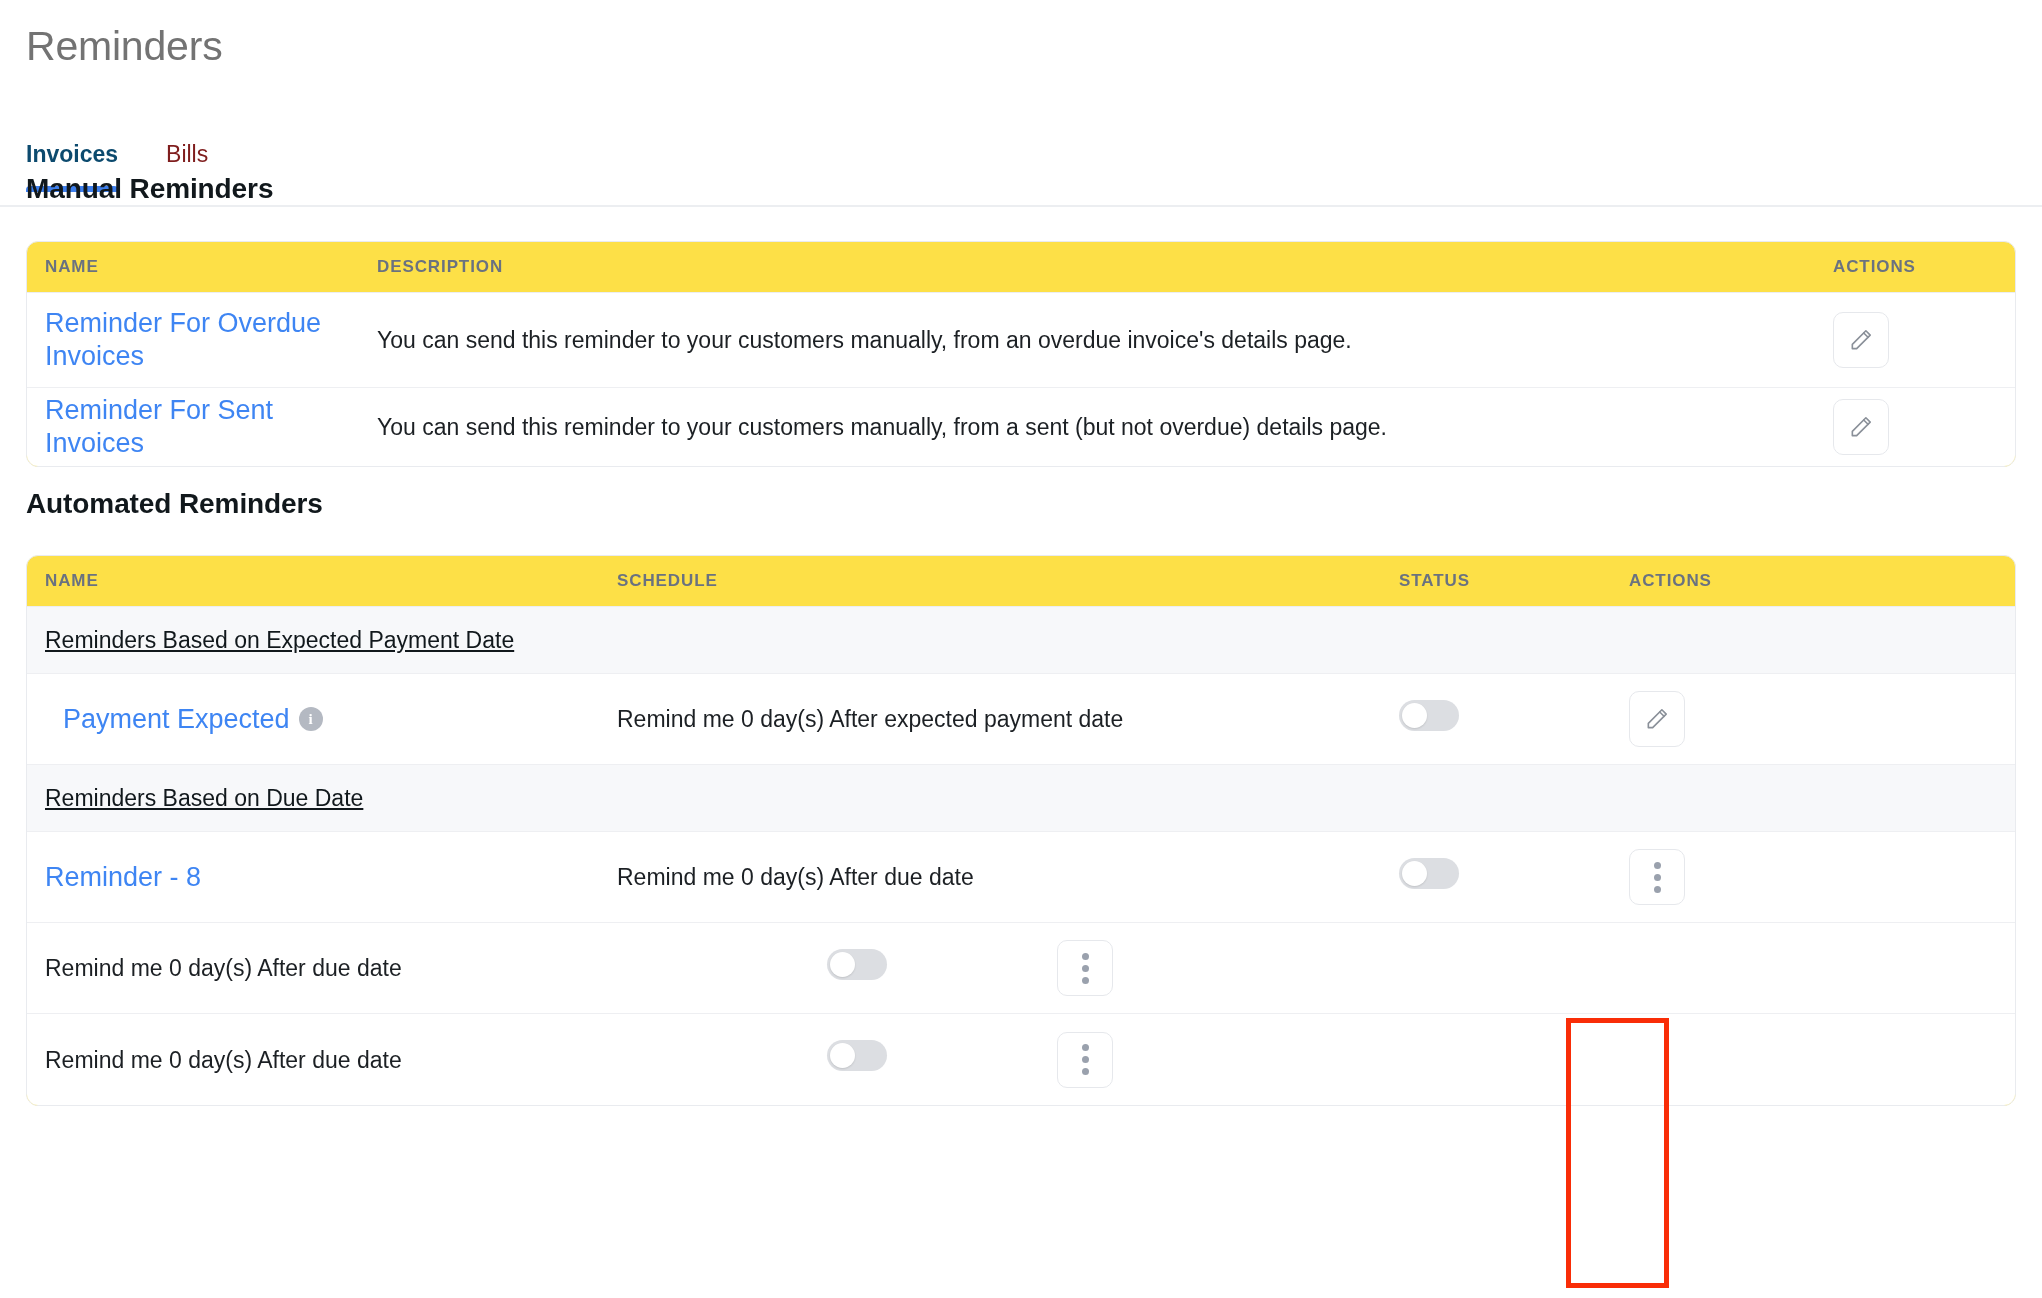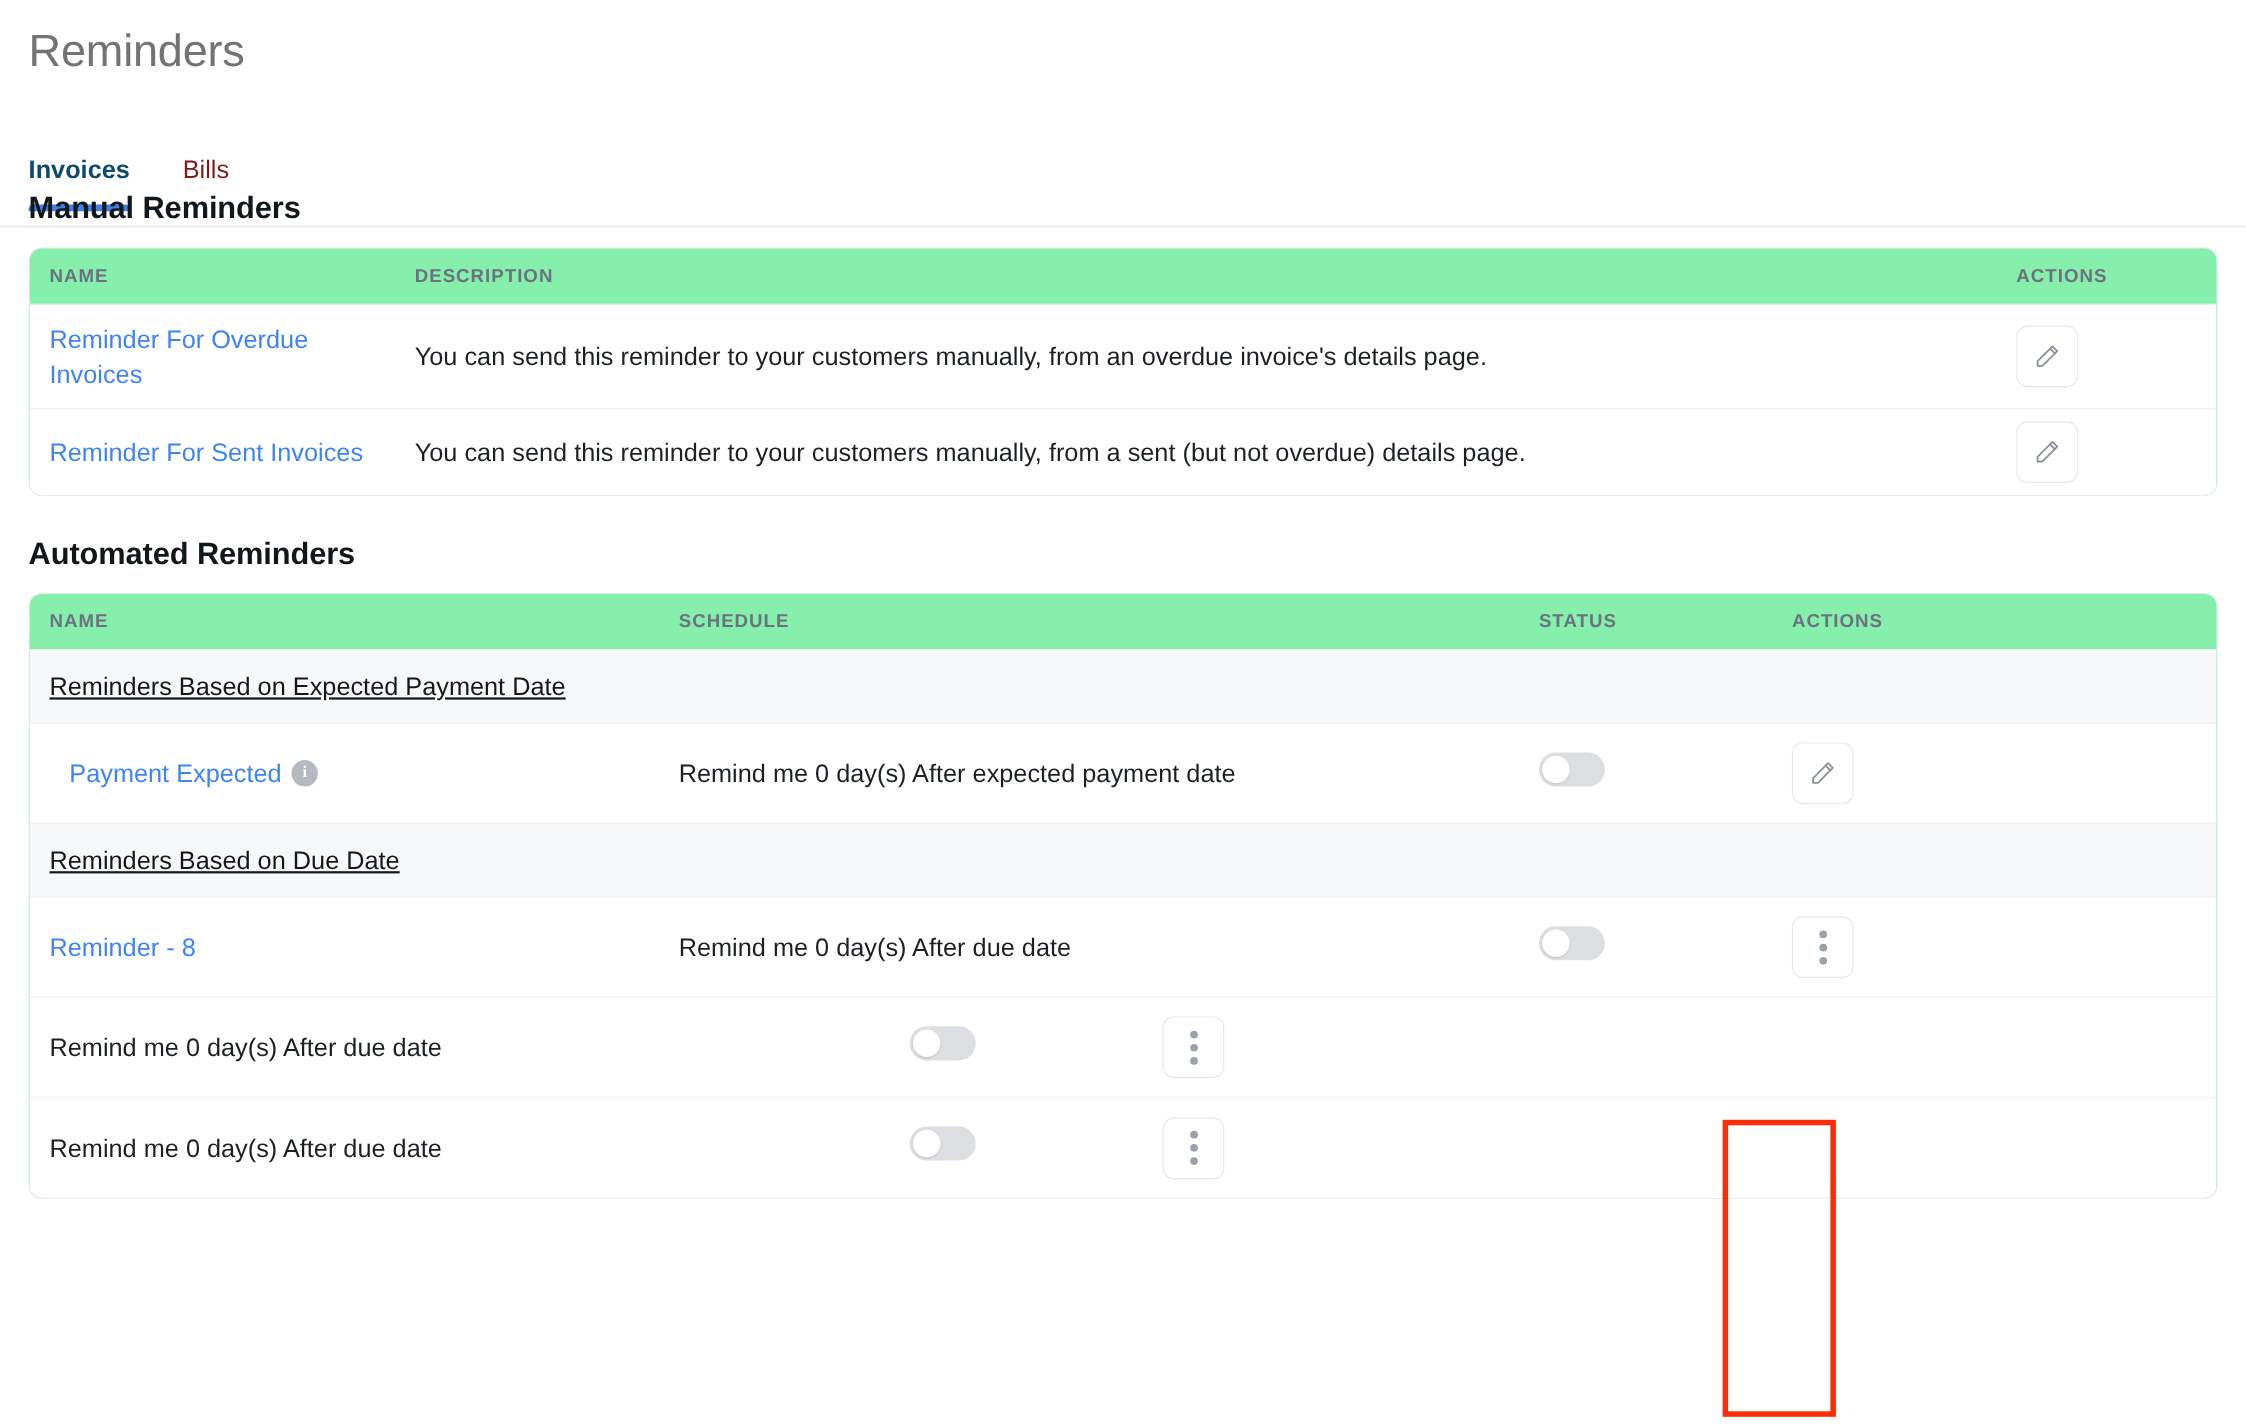--- a/index.html
+++ b/index.html
@@ -85,24 +85,25 @@
     letter-spacing: -0.1px;
   }
   #manual-heading { top: 172px; text-align: right; }
   #automated-heading { top: 487px; }
 
   
   .table-card {
     position: absolute;
     left: 26px;
     width: 1990px;
-    background: #86efac;
+    background: #fde047;
     border: 1px solid #e9ebef;
     border-radius: 12px;
     overflow: hidden;
+    margin-top: 16px;
   }
   #manual-table { top: 225px; }
   #automated-table { top: 539px; }
 
   .thead-row {
     display: flex;
     align-items: center;
     height: 51px;
     border-bottom: 1px solid #eceef1;
   }
@@ -128,21 +129,21 @@
     font-size: 23px;
     color: #1c2024;
     padding: 0 18px;
     line-height: 32px;
   }
 
   .link {
     color: #3e85f3;
     text-decoration: none;
     cursor: pointer;
-    font-size: 23px;
+    font-size: 27px;
     line-height: 32px;
   }
 
   
   .c-name   { width: 332px; flex: 0 0 332px; }
   .c-desc   { flex: 1 1 auto; }
   .c-act    { width: 200px; flex: 0 0 200px; display: flex; justify-content: flex-start; }
 
   
   .a-name   { width: 572px; flex: 0 0 572px; }

